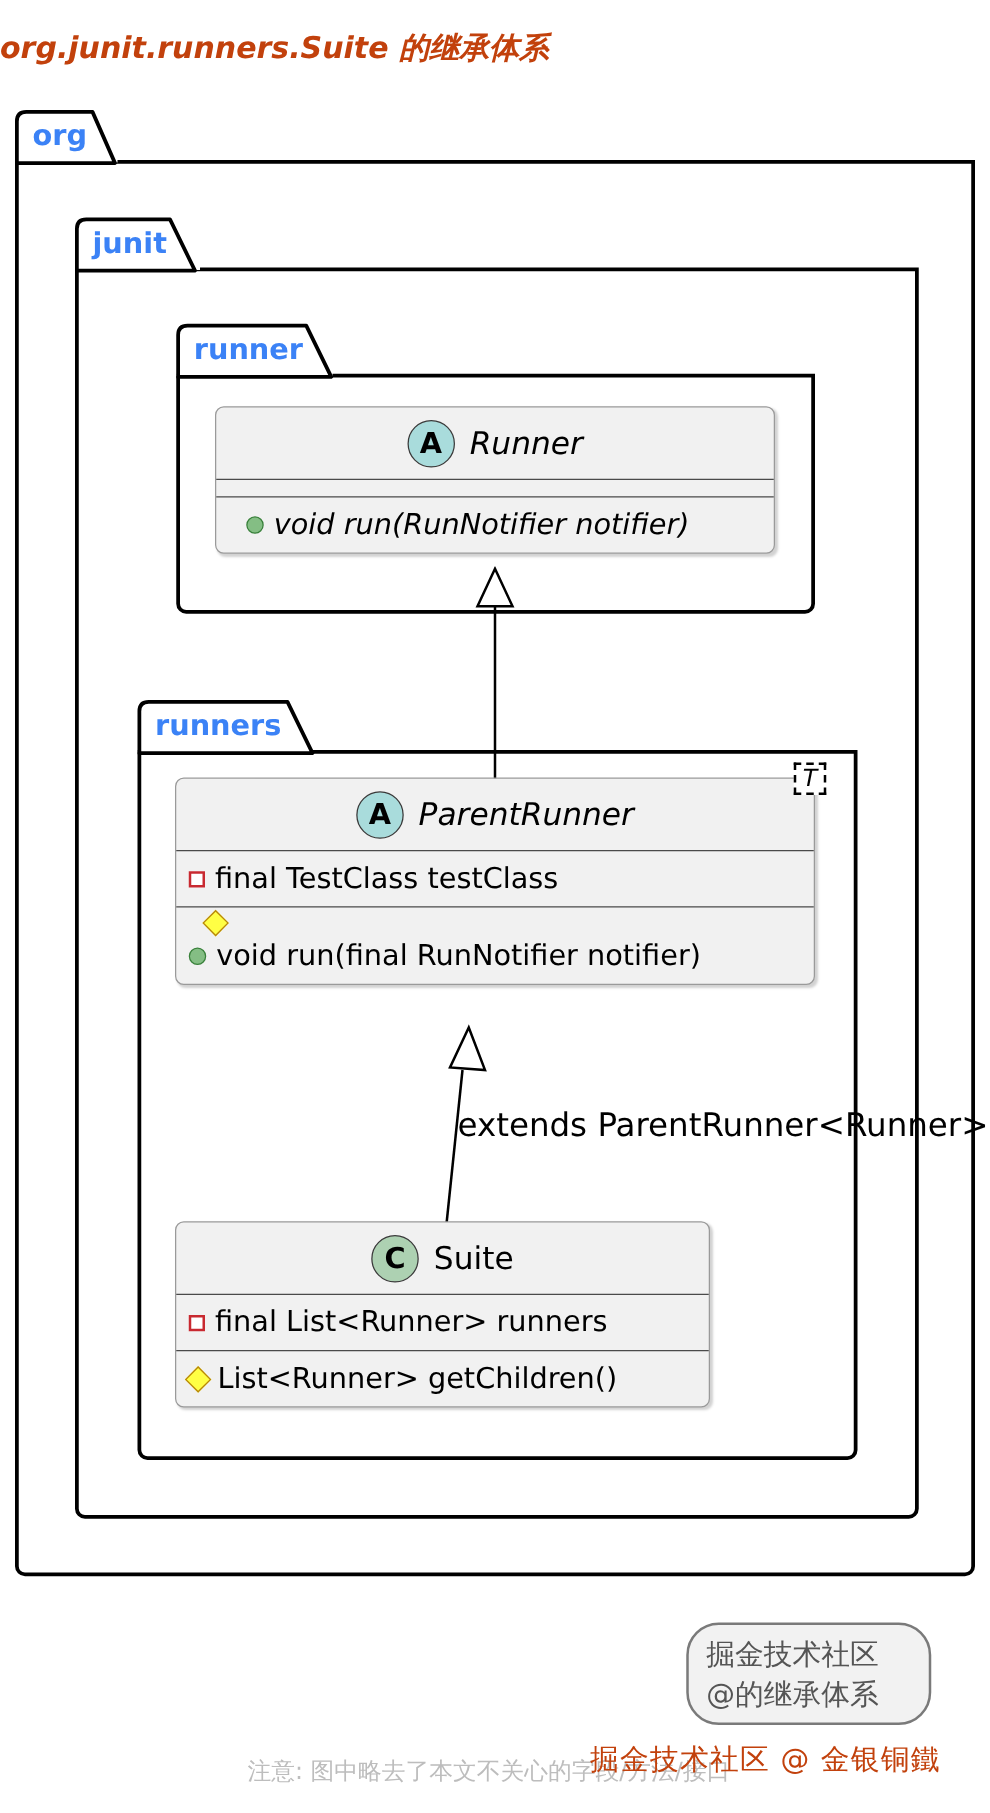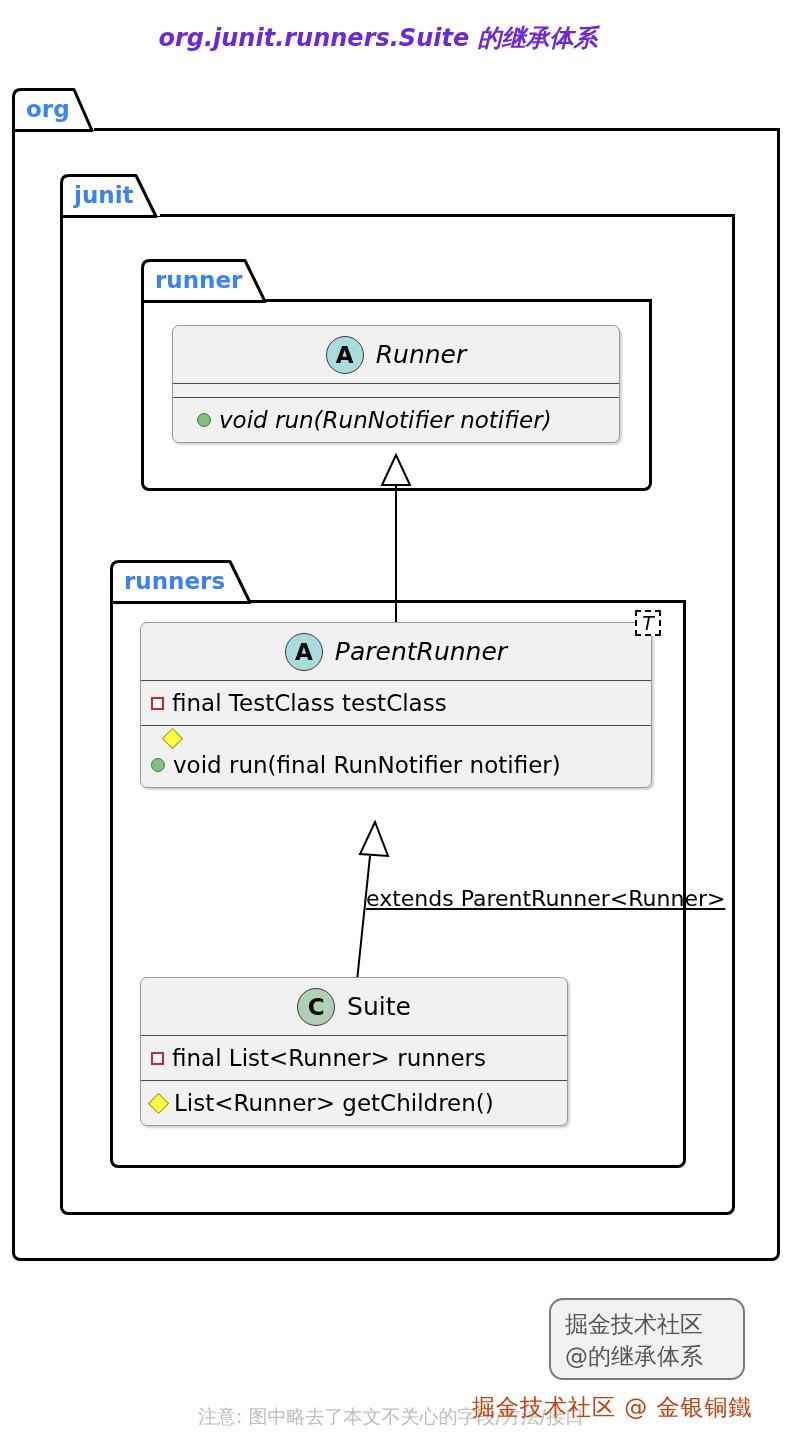--- a/index.html
+++ b/index.html
@@ -14,25 +14,24 @@
     font-family: "DejaVu Sans", "Liberation Sans", sans-serif;
     overflow: hidden;
   }
 
   
   #diagram-title {
     position: absolute;
     top: 22px;
     left: 0;
     width: 756px;
-    text-align: center;
     font-size: 24px;
     font-weight: bold;
     font-style: italic;
-    color: #6d28d9;
+    color: #c2410c;
     letter-spacing: 0px;
     white-space: nowrap;
   }
 
   
   .pkg {
     position: absolute;
     box-sizing: border-box;
     border: 3px solid #000000;
     border-radius: 0 0 8px 8px;
@@ -180,32 +179,31 @@
     box-sizing: border-box;
   }
 
   
   .connector {
     position: absolute;
     overflow: visible;
   }
   .edge-label {
     position: absolute;
-    font-size: 22px;
-    color: #000000;
-    white-space: nowrap;
-    text-decoration: underline;
+    font-size: 26px;
+    color: #000000;
+    white-space: nowrap;
   }
 
   
   #note-box {
     position: absolute;
     box-sizing: border-box;
     border: 2px solid #7A7A7A;
-    border-radius: 14px;
+    border-radius: 26px;
     background: #F2F2F2;
     color: #555555;
     font-size: 23px;
     line-height: 32px;
     padding: 8px 14px;
     text-align: left;
   }
   #footer-note {
     position: absolute;
     font-size: 19px;

